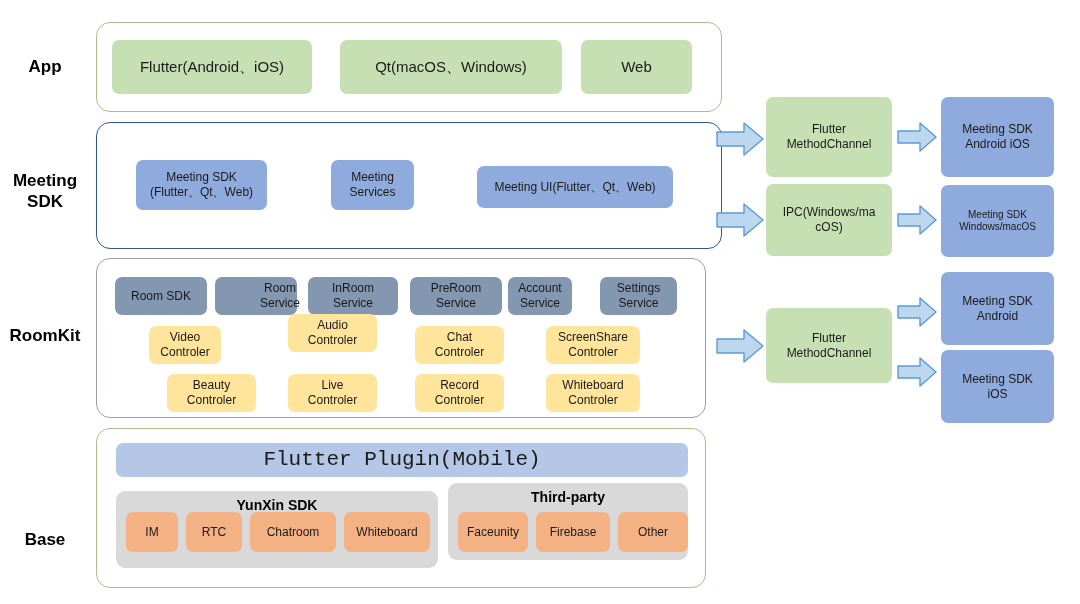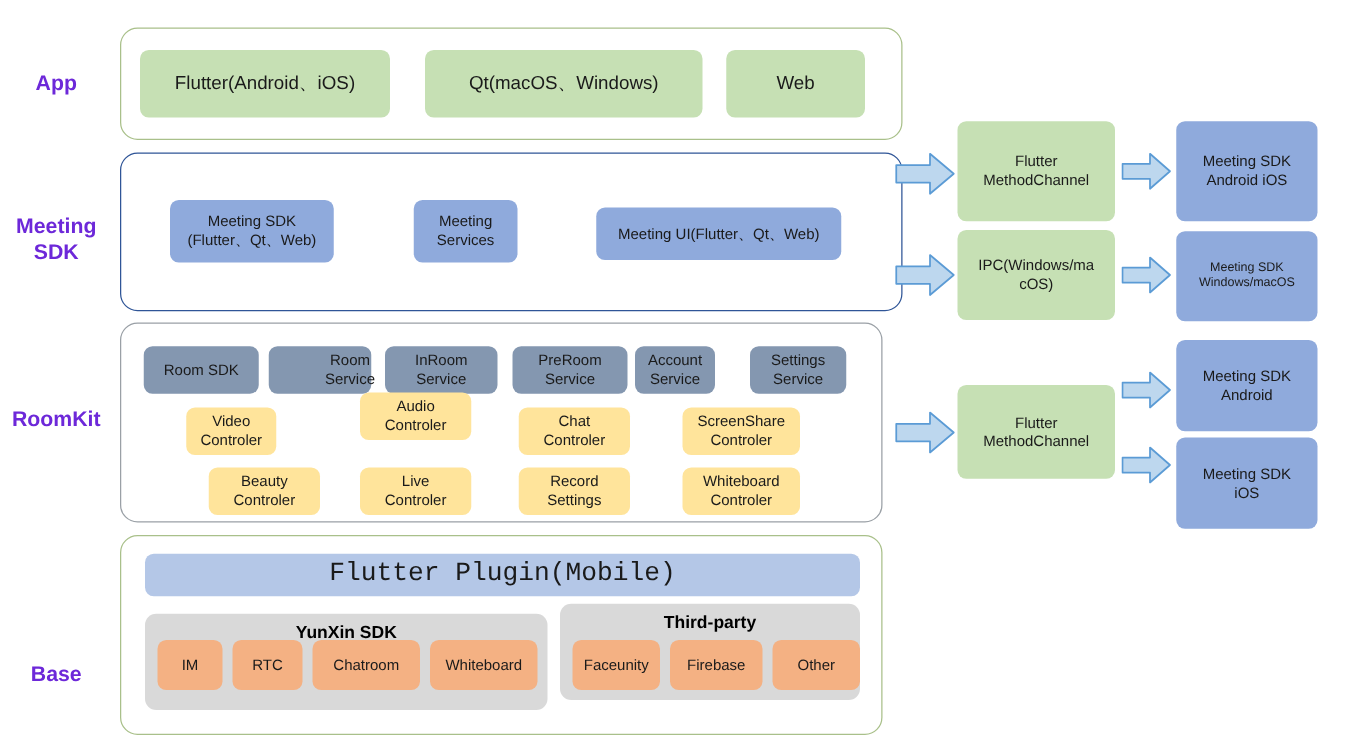--- a/index.html
+++ b/index.html
@@ -19,21 +19,21 @@
     position: relative;
     width: 1080px;
     height: 604px;
   }
 
   
   .row-label {
     position: absolute;
     font-weight: bold;
     font-size: 17px;
-    color: #6d28d9;
+    color: #000000;
     text-align: center;
     line-height: 1.25;
     width: 90px;
     left: 0;
   }
 
   
   .layer {
     position: absolute;
     background: #ffffff;
@@ -138,21 +138,21 @@
   <div class="node yellow f12" style="left:415px; top:326px; width:89px; height:38px;">Chat
 Controler</div>
   <div class="node yellow f12" style="left:546px; top:326px; width:94px; height:38px;">ScreenShare
 Controler</div>
 
   <div class="node yellow f12" style="left:167px; top:374px; width:89px; height:38px;">Beauty
 Controler</div>
   <div class="node yellow f12" style="left:288px; top:374px; width:89px; height:38px;">Live
 Controler</div>
   <div class="node yellow f12" style="left:415px; top:374px; width:89px; height:38px;">Record
-Settings</div>
+Controler</div>
   <div class="node yellow f12" style="left:546px; top:374px; width:94px; height:38px;">Whiteboard
 Controler</div>
 
   <div class="layer layer-base" style="left:96px; top:428px; width:610px; height:160px;">
   </div>
 
   <div class="node lav f20" style="left:116px; top:443px; width:572px; height:34px;font-family:Liberation Mono, monospace;">Flutter Plugin(Mobile)</div>
 
   <div class="group-box gray" style="left:116px; top:483px; width:322px; height:77px;margin-top:8px;">
     <div class="group-title" style="top:6px;">YunXin SDK</div>

